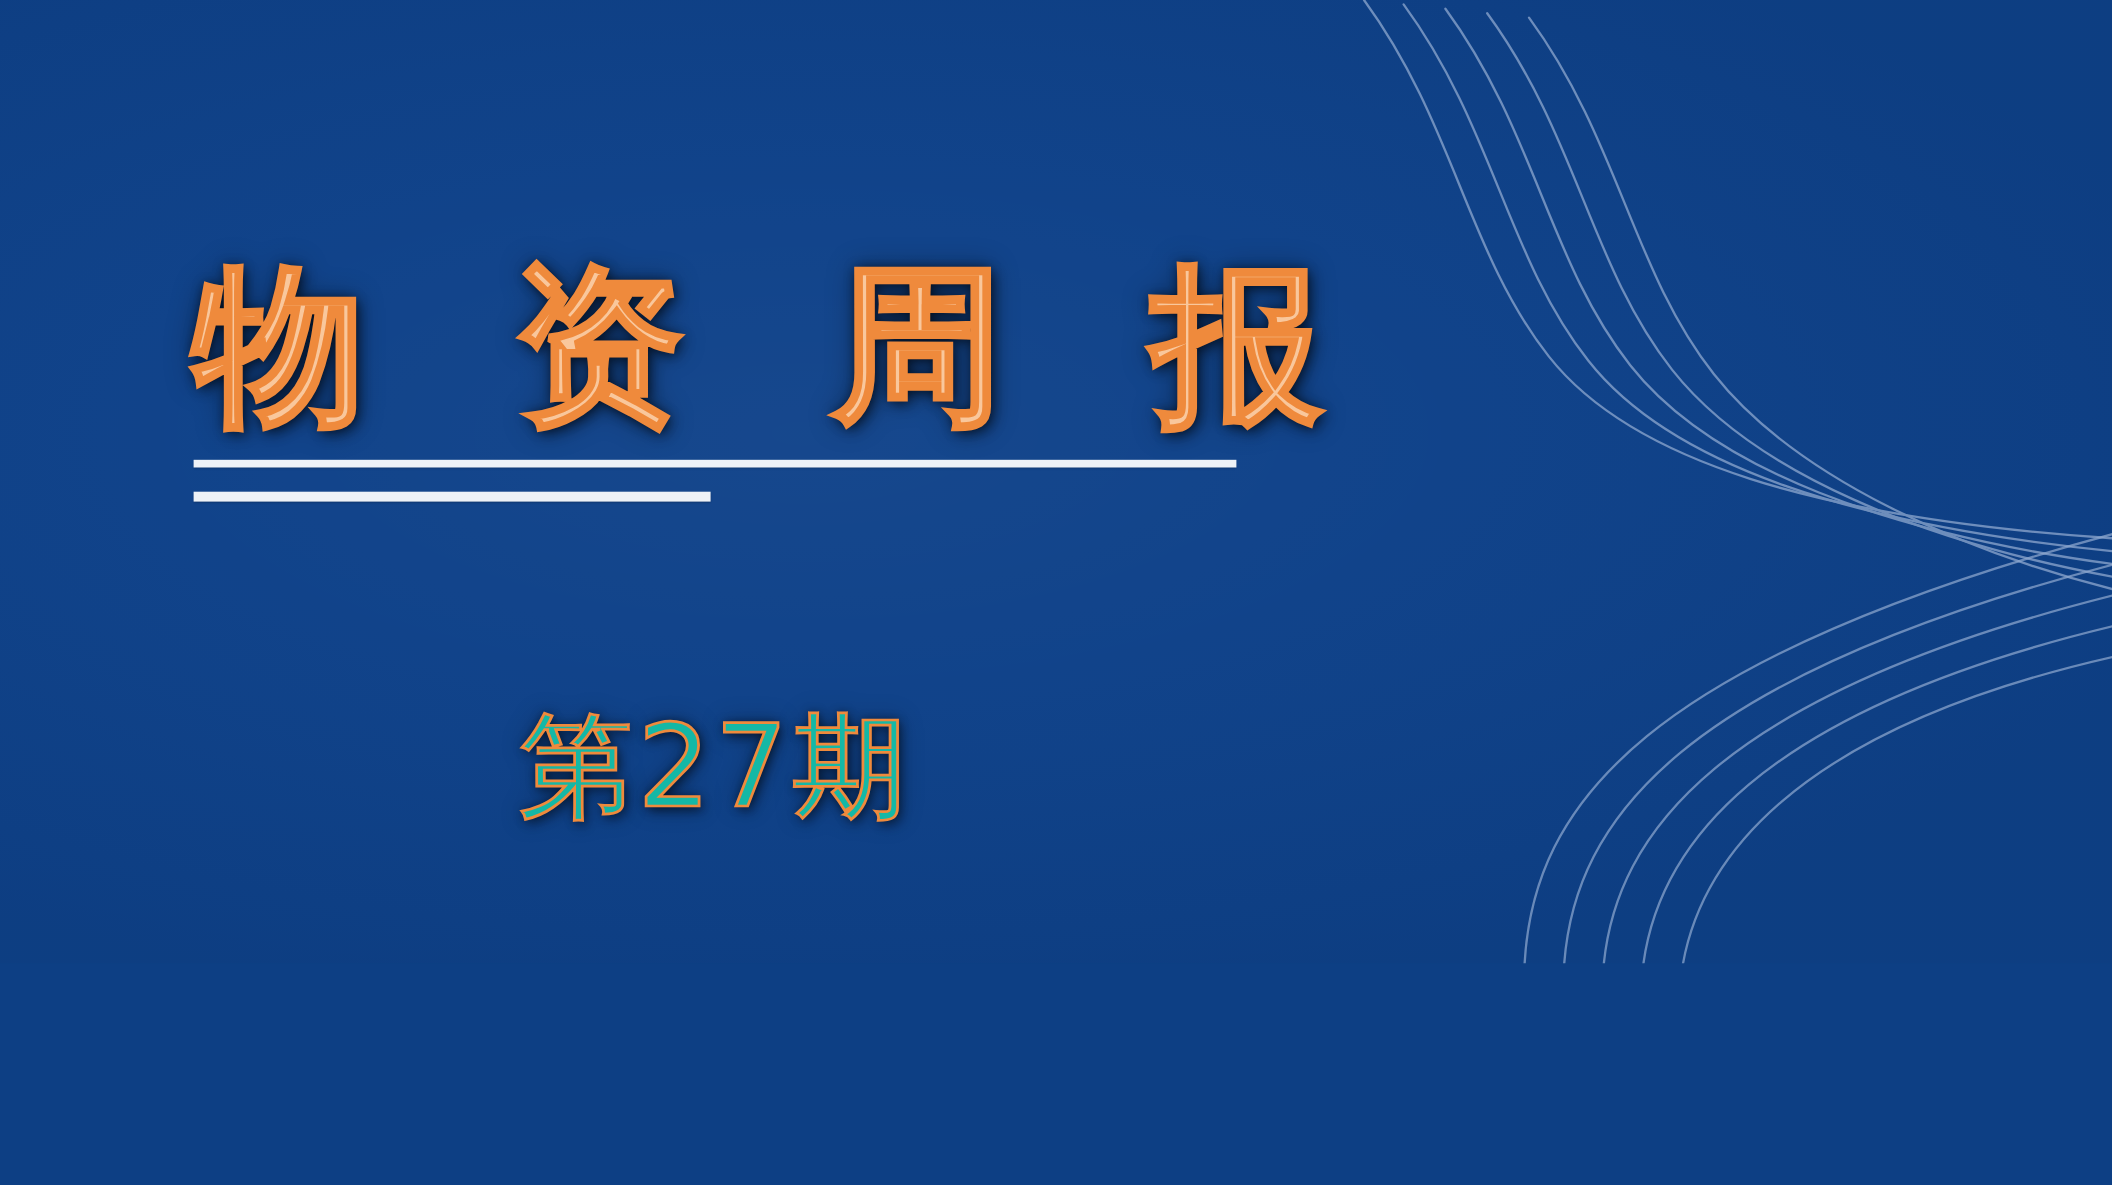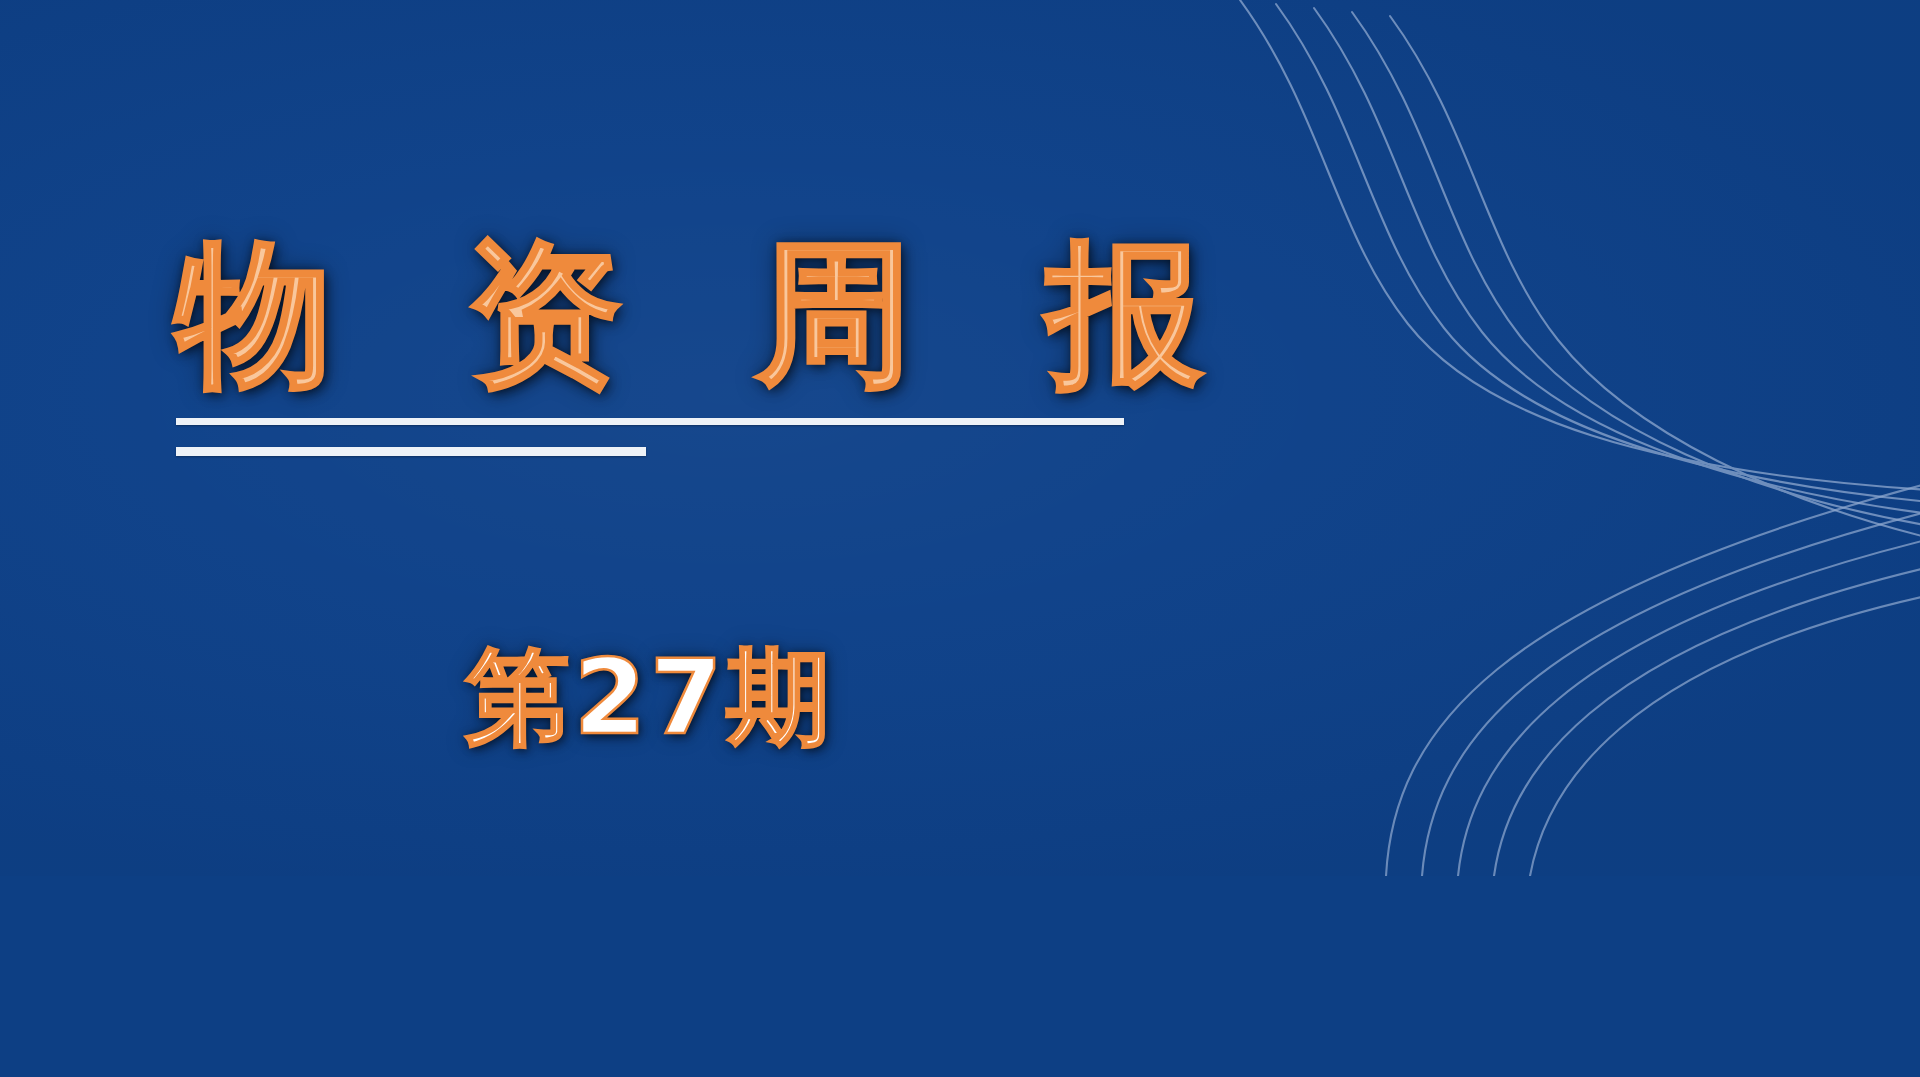--- a/index.html
+++ b/index.html
@@ -89,23 +89,23 @@
     left: 176px;
     top: 640px;
     width: 948px;
     text-align: center;
   }
   .subtitle {
     margin: 0;
     display: inline-block;
     font-size: 104px;
     line-height: 1.1;
-    font-weight: 700;
+    font-weight: 400;
     letter-spacing: 4px;
-    color: #ffffff;
+    color: #14b8a6;
     -webkit-text-stroke: 2.5px #ef8a3c;
     text-shadow:
        0 0 9px rgba(0,0,0,0.50),
        0 0 22px rgba(0,0,0,0.35),
        3px 4px 10px rgba(0,0,0,0.42);
     font-family: "DejaVu Sans", "Liberation Sans", sans-serif;
     text-align: center;
   }
 </style>
 </head>

